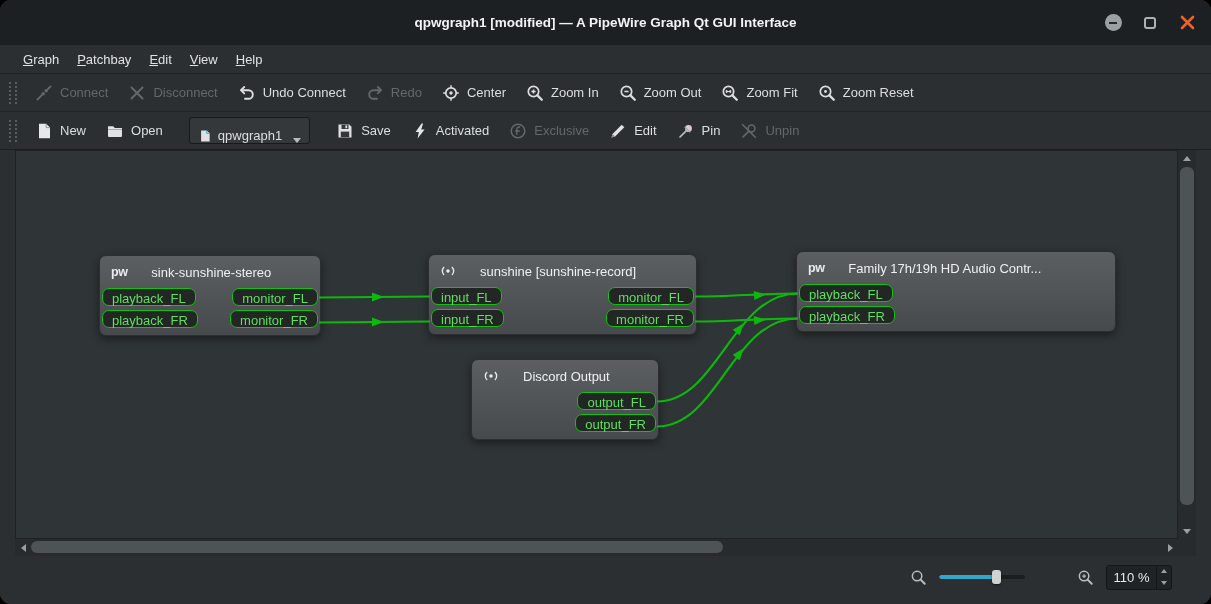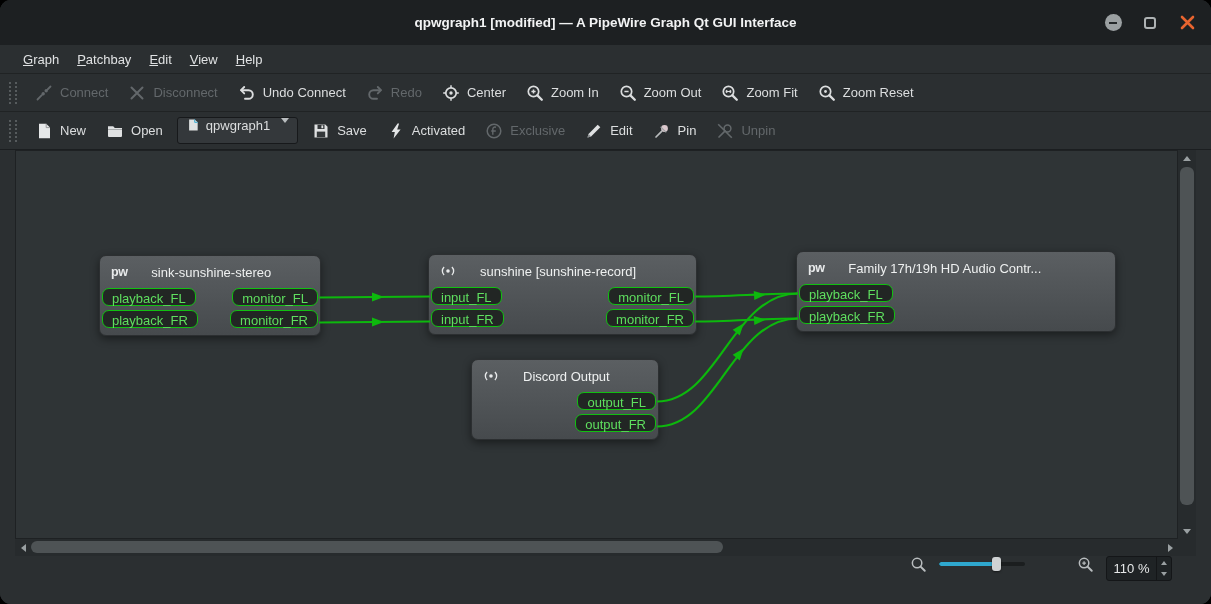--- a/index.html
+++ b/index.html
@@ -21,21 +21,21 @@
   .accel{text-decoration:underline}
 
   
   .toolbar{position:absolute;left:0;width:100%;display:flex;align-items:center;background:#2b2f31}
   .tb1{top:74px;height:38px;border-bottom:1px solid #202324}
   .tb2{top:112px;height:38px;border-bottom:1px solid #1b1e20}
   .tb-handle{width:8px;height:22px;margin:0 8px 0 9px;border-left:2px dotted #565b5d;border-right:2px dotted #565b5d}
   .tbtn{display:flex;align-items:center;gap:7px;padding:5px 10px;border-radius:3px;color:#dcdedf;font-size:13px;cursor:pointer;white-space:nowrap}
   .tbtn.disabled{color:#63686b}
   .ico{display:inline-flex;width:18px;height:18px;align-items:center;justify-content:center}
-  .combo{display:flex;align-items:flex-start;gap:6px;height:27px;padding:0 8px;margin:0 4px;background:#34383b;border:1px solid #17191b;border-radius:3px;color:#dcdedf;font-size:13px;cursor:pointer}
+  .combo{display:flex;align-items:flex-end;gap:6px;height:27px;padding:0 8px;margin:0 16px;background:#34383b;border:1px solid #17191b;border-radius:3px;color:#dcdedf;font-size:13px;cursor:pointer}
   .tri-down{width:0;height:0;border-left:4px solid transparent;border-right:4px solid transparent;border-top:5px solid #b9bdbf;margin-left:5px}
 
   
   .workarea{position:absolute;left:15px;top:150px;width:1181px;height:406px}
   .graph-view{position:absolute;left:0;top:0;width:1163px;height:389px;background:#2f3436;border:1px solid #1e2123;overflow:hidden}
   .vscroll{position:absolute;right:0;top:0;width:18px;height:389px;background:#272b2d}
   .hscroll{position:absolute;left:0;top:389px;width:1163px;height:17px;background:#272b2d}
   .scroll-corner{position:absolute;right:0;top:389px;width:18px;height:17px;background:#272b2d}
   .vthumb{position:absolute;left:2px;top:17px;width:14px;height:338px;border-radius:6px;background:#4e5355}
   .hthumb{position:absolute;top:2px;left:16px;width:692px;height:12px;border-radius:6px;background:#4e5355}
@@ -49,21 +49,21 @@
   .node{position:absolute;background:linear-gradient(#5b5f62,#464a4d);border:1px solid #2c2f31;border-radius:7px;box-shadow:0 3px 8px rgba(0,0,0,.45);padding:6px 0 3px;cursor:pointer}
   .node-header{display:flex;align-items:center;gap:24px;padding:0 11px;height:20px;margin-bottom:6px}
   .node-title{color:#eef0f0;font-size:13px;font-weight:normal;white-space:nowrap;overflow:hidden}
   .node-icon{color:#e8eaeb;font-weight:bold;font-size:12.5px;letter-spacing:-.5px;display:inline-flex;align-items:center}
   .port-row{display:flex;justify-content:space-between;padding:0 2px;margin-bottom:4px}
   .port-row.row-right{justify-content:flex-end}
   .port{height:18px;line-height:19px;padding:0 9px;font-size:13px;color:#5fdf5f;background:#222624;border:1px solid #11c011;border-radius:7px;white-space:nowrap;cursor:pointer}
   .cables{position:absolute;left:0;top:0;pointer-events:none}
 
   
-  .statusbar{position:absolute;left:0;top:556px;width:100%;height:48px;background:#2b2f31;display:flex;align-items:flex-start;justify-content:flex-end;padding:0 39px 6px 0;gap:12px}
+  .statusbar{position:absolute;left:0;top:556px;width:100%;height:48px;background:#2b2f31;display:flex;align-items:center;justify-content:flex-end;padding:0 39px 6px 0;gap:12px}
   .slider{position:relative;width:86px;height:16px;cursor:pointer}
   .slider-track{position:absolute;top:6px;left:0;width:100%;height:4px;background:#1b1e1f;border-radius:2px;overflow:hidden}
   .slider-fill{width:66%;height:100%;background:#2fa8cf;border-radius:2px}
   .slider-handle{position:absolute;left:62%;top:1px;width:9px;height:14px;background:#cfd2d3;border-radius:3px;box-shadow:0 1px 2px rgba(0,0,0,.5)}
   .gap30{width:28px}
   .spinbox{display:flex;align-items:stretch;width:66px;height:25px;background:#1f2325;border:1px solid #141618;border-radius:3px;color:#e6e8e9;font-size:13px;overflow:hidden}
   .spin-value{flex:1;display:flex;align-items:center;justify-content:center}
   .spin-arrows{display:flex;flex-direction:column;width:15px;border-left:1px solid #141618}
   .spin-btn{flex:1;display:flex;align-items:center;justify-content:center;cursor:pointer}
   .spin-btn .arr-up{border-bottom-width:4px;border-left-width:3.5px;border-right-width:3.5px}

